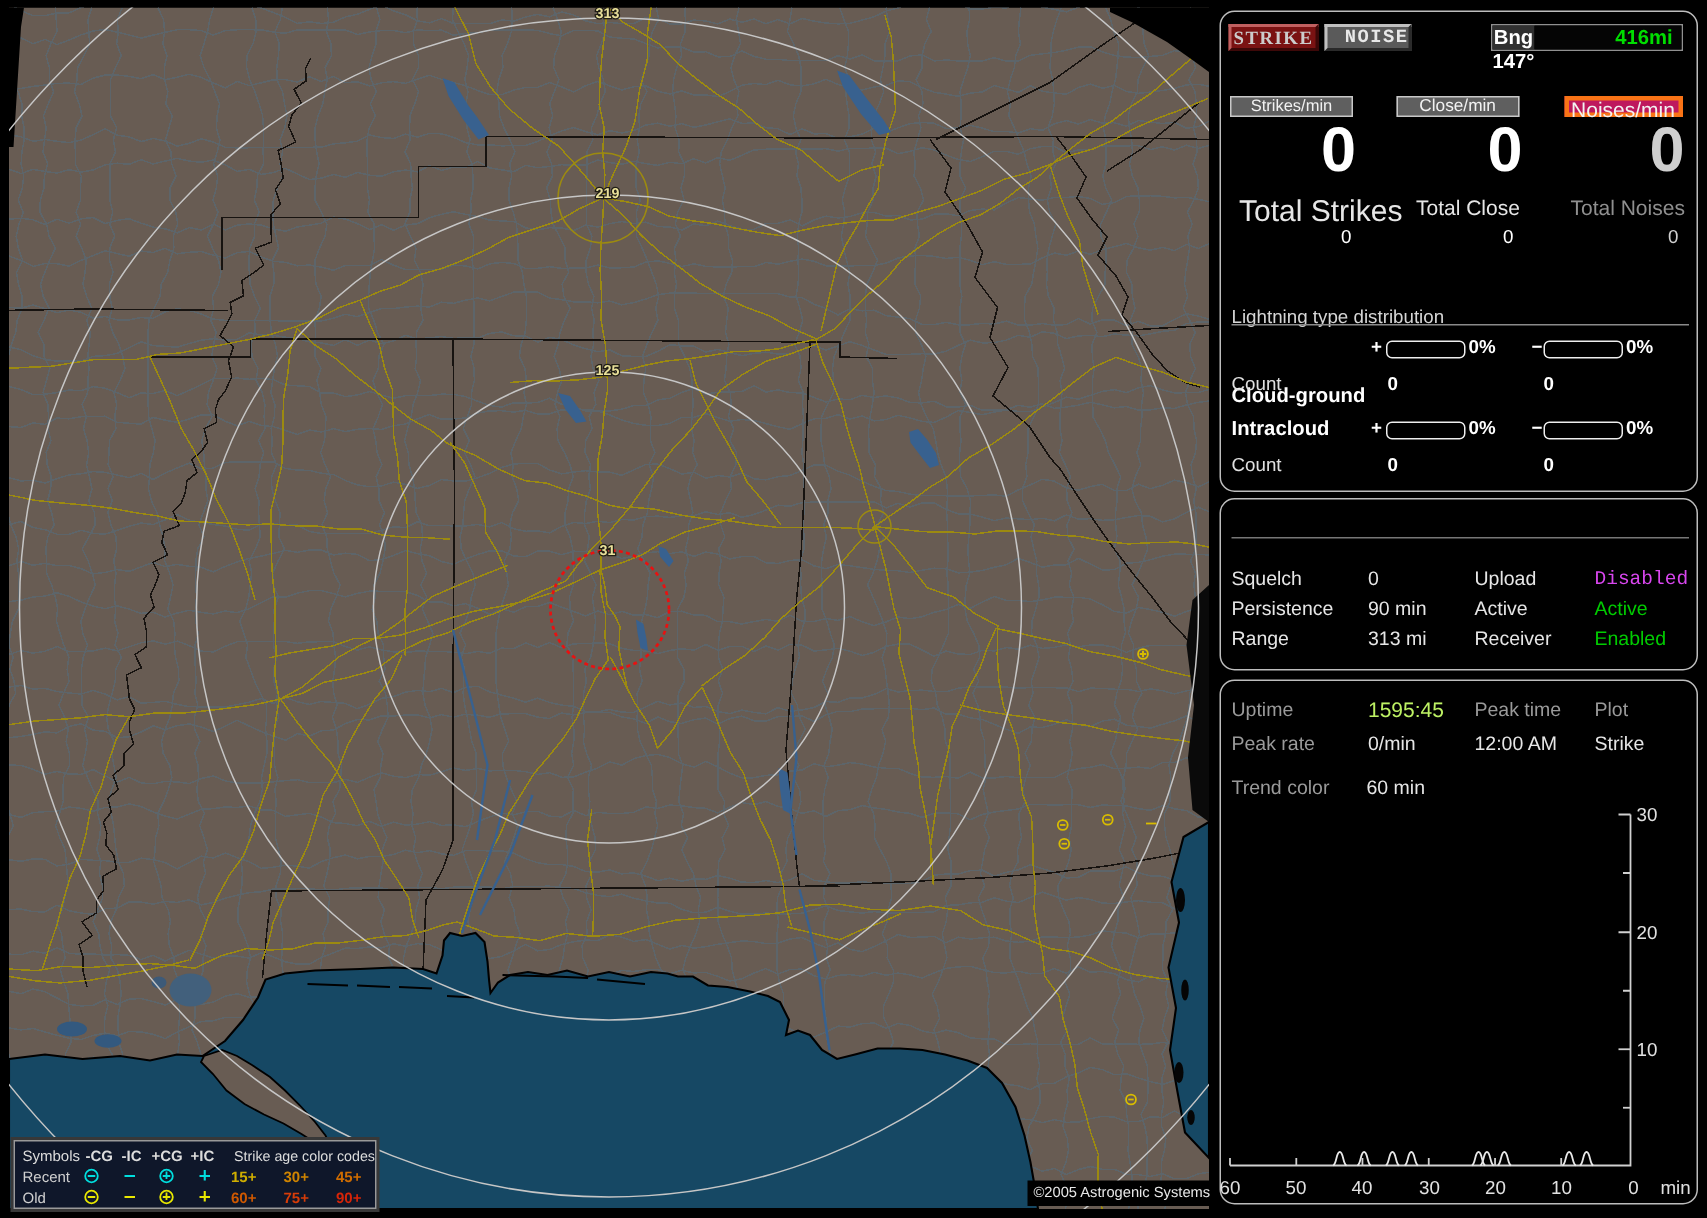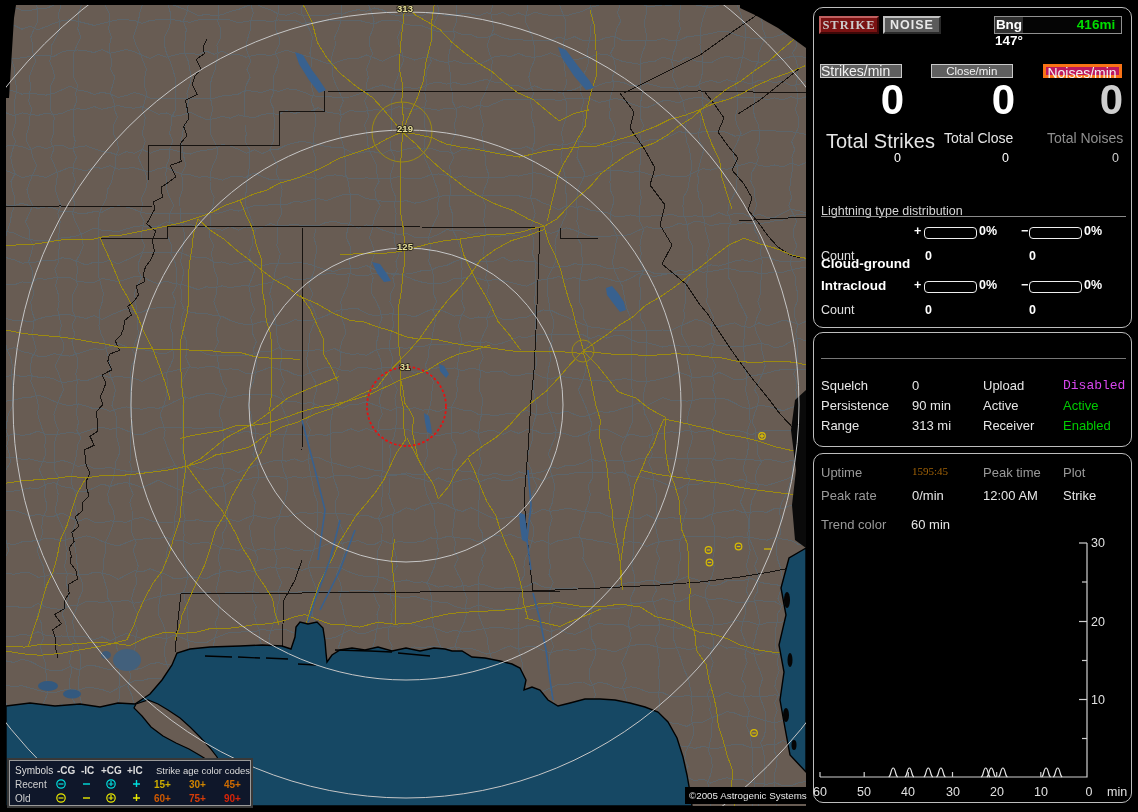--- a/index.html
+++ b/index.html
@@ -88,26 +88,26 @@
   <text x="179" y="41" fill="#d63c08" font-size="10" font-weight="bold" font-family="Liberation Sans, sans-serif">75+</text>
   <text x="214" y="41" fill="#d62408" font-size="10" font-weight="bold" font-family="Liberation Sans, sans-serif">90+</text>
  </svg>
 </div>
 <div style="position:absolute;left:685px;top:787px;width:121px;height:17px;background:#000;"></div>
     <div style="position:absolute;left:689px;top:790px;font-size:9.8px;color:#e8e8e8;">©2005 Astrogenic Systems</div>
 <div style="position:absolute;left:813px;top:7px;width:317px;height:319px;border:1px solid #bdbdbd;border-radius:10px;"></div>
     <div style="position:absolute;left:813px;top:332px;width:317px;height:113px;border:1px solid #bdbdbd;border-radius:10px;"></div>
     <div style="position:absolute;left:813px;top:453px;width:317px;height:348px;border:1px solid #bdbdbd;border-radius:10px;"></div>
     <div style="position:absolute;left:819px;top:16px;width:60px;height:18px;background:#7a1212;border:2px solid;border-color:#c06060 #3d0808 #3d0808 #c06060;box-sizing:border-box;color:#cccccc;font-family:'Liberation Serif',serif;font-weight:bold;font-size:12.5px;letter-spacing:1px;text-align:center;line-height:14px;">STRIKE</div>
-    <div style="position:absolute;left:883px;top:16px;width:58px;height:18px;background:#5a5a5a;border:2px solid;border-color:#c0c0c0 #2a2a2a #2a2a2a #c0c0c0;box-sizing:border-box;color:#e8e8e8;font-family:Liberation Sans, sans-serif;font-weight:bold;font-size:12.5px;letter-spacing:1px;text-align:center;line-height:14px;">NOISE</div>
+    <div style="position:absolute;left:883px;top:16px;width:58px;height:18px;background:#5a5a5a;border:2px solid;border-color:#c0c0c0 #2a2a2a #2a2a2a #c0c0c0;box-sizing:border-box;color:#e8e8e8;font-family:Liberation Mono, monospace;font-weight:bold;font-size:12.5px;letter-spacing:1px;text-align:right;line-height:14px;">NOISE</div>
     <div style="position:absolute;left:994px;top:16px;width:128px;height:18px;border:1px solid #909090;box-sizing:border-box;display:flex;">
       <div style="flex:1;background:#303030;color:#fff;font-weight:bold;font-size:13.5px;font-family:'Liberation Sans',sans-serif;text-align:center;line-height:16px;">Bng 147°</div>
       <div style="width:50px;background:#050505;color:#00dd00;font-weight:bold;font-size:13.5px;font-family:'Liberation Sans',sans-serif;text-align:center;line-height:16px;padding-left:48px;">416mi</div>
     </div>
-    <div style="position:absolute;left:820px;top:64px;width:82px;height:14px;background:#5f5f5f;border:1px solid #c8c8c8;box-sizing:border-box;color:#f2f2f2;font-size:14px;font-family:'Liberation Sans',sans-serif;text-align:left;line-height:12px;">Strikes/min</div>
+    <div style="position:absolute;left:820px;top:64px;width:82px;height:14px;background:#5f5f5f;border:1px solid #c8c8c8;box-sizing:border-box;color:#f2f2f2;font-size:11px;font-family:'Liberation Sans',sans-serif;text-align:center;line-height:12px;">Strikes/min</div>
     <div style="position:absolute;left:930.5px;top:64px;width:82.5px;height:14px;background:#5f5f5f;border:1px solid #c8c8c8;box-sizing:border-box;color:#f2f2f2;font-size:11.5px;font-family:'Liberation Sans',sans-serif;text-align:center;line-height:12px;">Close/min</div>
     <div style="position:absolute;left:1042.5px;top:64px;width:79px;height:14px;background:#be185d;border:3px solid #f97316;box-sizing:border-box;color:#f2f2f2;font-size:14px;font-family:'Liberation Sans',sans-serif;text-align:center;line-height:12px;">Noises/min</div>
     <div style="position:absolute;right:234px;top:78.8px;font-size:42px;font-weight:bold;color:#ffffff;font-family:'Liberation Sans',sans-serif;line-height:42px;">0</div>
     <div style="position:absolute;right:123px;top:78.8px;font-size:42px;font-weight:bold;color:#ffffff;font-family:'Liberation Sans',sans-serif;line-height:42px;">0</div>
     <div style="position:absolute;right:15px;top:78.8px;font-size:42px;font-weight:bold;color:#cfcfcf;font-family:'Liberation Sans',sans-serif;line-height:42px;">0</div>
     <div style="position:absolute;left:826px;top:129.5px;font-size:20px;color:#e6e6e6;font-family:'Liberation Sans',sans-serif;">Total Strikes</div>
     <div style="position:absolute;left:944px;top:129.5px;font-size:14px;color:#e6e6e6;font-family:'Liberation Sans',sans-serif;">Total Close</div>
     <div style="position:absolute;left:1047px;top:129.5px;font-size:14px;color:#8f8f8f;font-family:'Liberation Sans',sans-serif;">Total Noises</div>
     <div style="position:absolute;right:237px;top:151px;font-size:12.5px;color:#fff;font-family:'Liberation Sans',sans-serif;">0</div>
     <div style="position:absolute;right:129px;top:151px;font-size:12.5px;color:#fff;font-family:'Liberation Sans',sans-serif;">0</div>
@@ -141,21 +141,21 @@
     <div style="position:absolute;left:1063px;top:377.5px;font-size:13px;color:#d946ef;font-family:Liberation Mono, monospace;">Disabled</div>
     <div style="position:absolute;left:821px;top:397.8px;font-size:13px;color:#e6e6e6;font-family:'Liberation Sans',sans-serif;">Persistence</div>
     <div style="position:absolute;left:912px;top:397.8px;font-size:13px;color:#e6e6e6;font-family:'Liberation Sans',sans-serif;">90 min</div>
     <div style="position:absolute;left:983px;top:397.8px;font-size:13px;color:#e6e6e6;font-family:'Liberation Sans',sans-serif;">Active</div>
     <div style="position:absolute;left:1063px;top:397.8px;font-size:13px;color:#00cc00;font-family:'Liberation Sans',sans-serif;">Active</div>
     <div style="position:absolute;left:821px;top:418.1px;font-size:13px;color:#e6e6e6;font-family:'Liberation Sans',sans-serif;">Range</div>
     <div style="position:absolute;left:912px;top:418.1px;font-size:13px;color:#e6e6e6;font-family:'Liberation Sans',sans-serif;">313 mi</div>
     <div style="position:absolute;left:983px;top:418.1px;font-size:13px;color:#e6e6e6;font-family:'Liberation Sans',sans-serif;">Receiver</div>
     <div style="position:absolute;left:1063px;top:418.1px;font-size:13px;color:#00cc00;font-family:'Liberation Sans',sans-serif;">Enabled</div>
     <div style="position:absolute;left:821px;top:465px;font-size:13px;color:#9a9a9a;font-family:'Liberation Sans',sans-serif;">Uptime</div>
-    <div style="position:absolute;left:912px;top:465px;font-size:11px;color:#a16207;font-family:Liberation Serif, serif;">1595:45</div>
+    <div style="position:absolute;left:912px;top:465px;font-size:14px;color:#bef264;font-family:Liberation Sans, sans-serif;">1595:45</div>
     <div style="position:absolute;left:983px;top:465px;font-size:13px;color:#9a9a9a;font-family:'Liberation Sans',sans-serif;">Peak time</div>
     <div style="position:absolute;left:1063px;top:465px;font-size:13px;color:#9a9a9a;font-family:'Liberation Sans',sans-serif;">Plot</div>
     <div style="position:absolute;left:821px;top:488px;font-size:13px;color:#9a9a9a;font-family:'Liberation Sans',sans-serif;">Peak rate</div>
     <div style="position:absolute;left:912px;top:488px;font-size:13px;color:#e6e6e6;font-family:'Liberation Sans',sans-serif;">0/min</div>
     <div style="position:absolute;left:983px;top:488px;font-size:13px;color:#e6e6e6;font-family:'Liberation Sans',sans-serif;">12:00 AM</div>
     <div style="position:absolute;left:1063px;top:488px;font-size:13px;color:#e6e6e6;font-family:'Liberation Sans',sans-serif;">Strike</div>
     <div style="position:absolute;left:821px;top:517px;font-size:13px;color:#9a9a9a;font-family:'Liberation Sans',sans-serif;">Trend color</div>
     <div style="position:absolute;left:911px;top:517px;font-size:13px;color:#e6e6e6;font-family:'Liberation Sans',sans-serif;">60 min</div>
 <svg width="330" height="277" viewBox="0 0 330 277" style="position:absolute;left:808px;top:535px;">
       <path d="M279,8 L279,242 L12,242" stroke="#d0d0d0" stroke-width="1.2" fill="none"></path>

